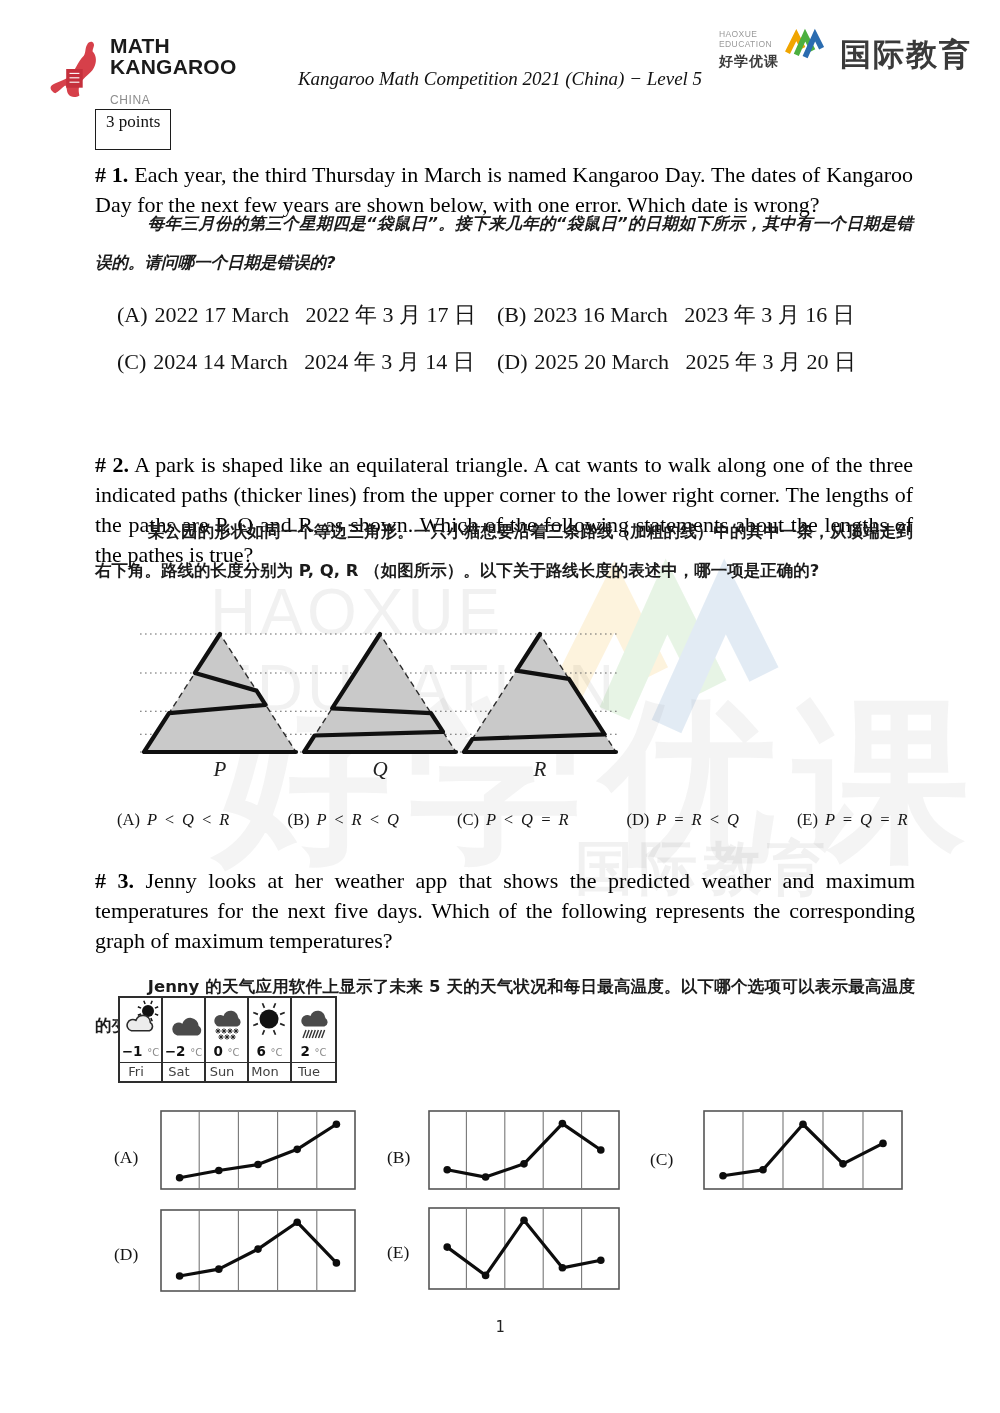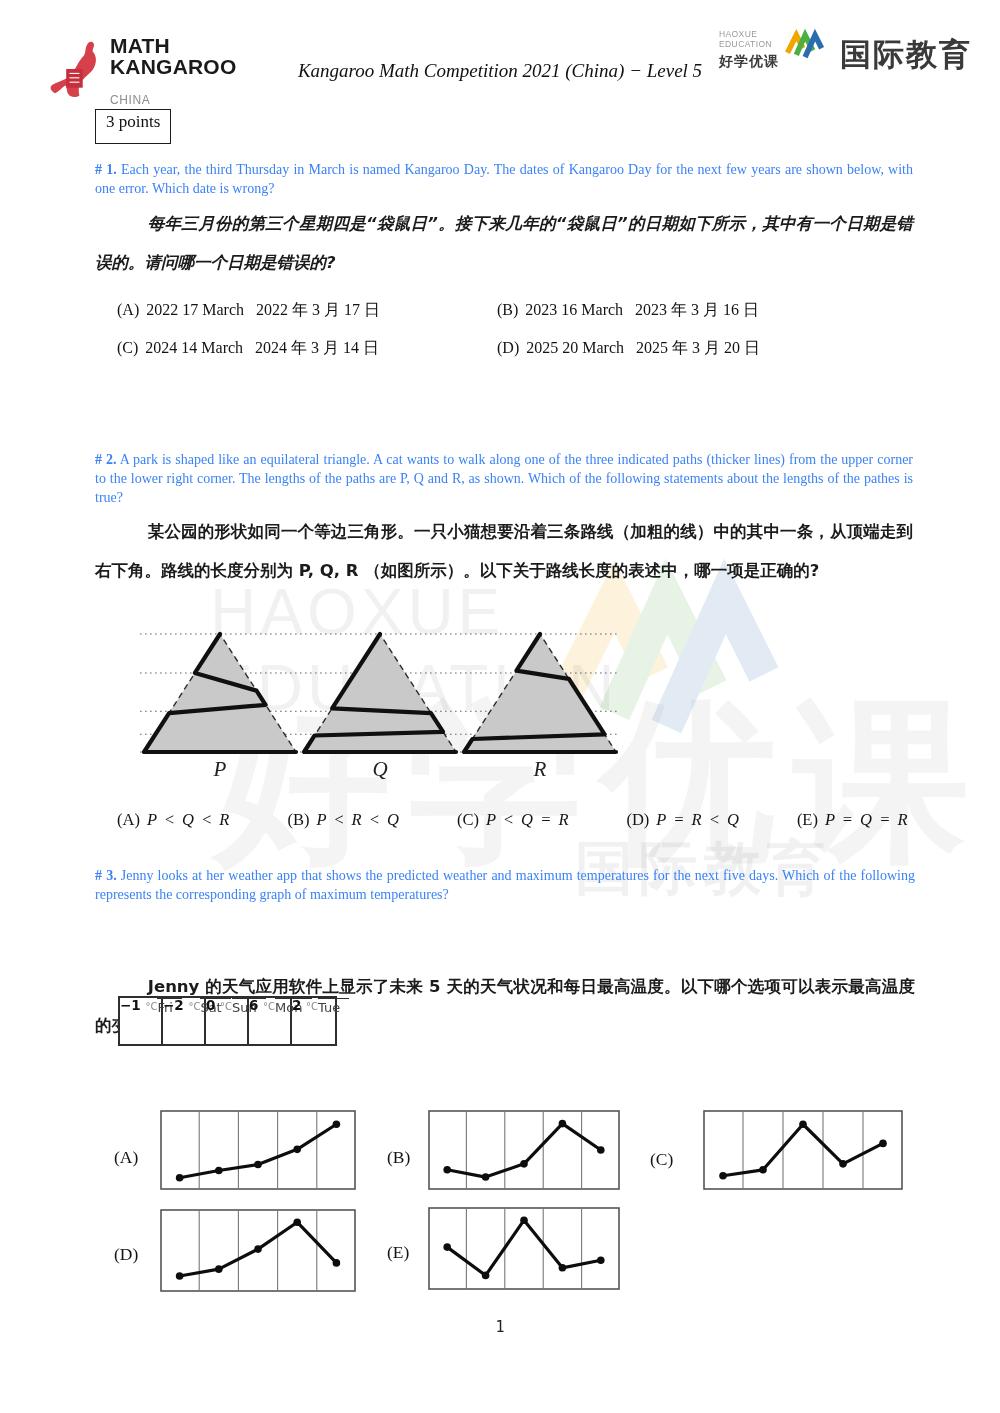--- a/index.html
+++ b/index.html
@@ -19,54 +19,54 @@
            color:rgba(50,50,50,0.055); white-space:nowrap; }
   .wm-intl { left:575px; top:830px; font-size:58px; font-weight:700; letter-spacing:6px;
              color:rgba(60,60,60,0.07); }
   .wm-logo { left:530px; top:530px; opacity:0.13; }
 
   
   .logo-left { left:44px; top:36px; display:flex; align-items:flex-start; }
   .logo-left-text { margin-left:4px; font-family:"Liberation Sans", sans-serif; line-height:0.98; }
   .logo-left-text .big { font-size:21px; font-weight:700; color:#1a1a1a; letter-spacing:0.2px; }
   .logo-left-text .small { font-size:12px; color:#8c8c8c; letter-spacing:0.6px; margin-top:18px; }
-  .doc-title { left:0; right:0; top:60px; text-align:center; font-style:italic;
+  .doc-title { left:0; right:0; top:68px; text-align:center; font-style:italic;
                font-size:19px; color:#111; }
   .logo-right { right:28px; top:26px; display:flex; align-items:flex-start; }
   .haoxue-block { display:flex; align-items:flex-start; margin-right:14px; }
   .haoxue-txt { font-family:"Liberation Sans", sans-serif; text-align:left; margin-top:4px; }
   .haoxue-txt .tiny { font-size:8.5px; color:#9a9a9a; letter-spacing:0.4px; line-height:1.15; }
   .haoxue-txt .cn { font-size:14px; font-weight:700; color:#3c3c3c; margin-top:3px; letter-spacing:1px; }
   .intl-big { font-size:31px; font-weight:800; color:#3a3a3a; letter-spacing:2px;
               font-family:"Liberation Sans", sans-serif; margin-top:8px; }
 
   
-  .points-box { left:95px; top:109px; border:1.6px solid #1c1c1c; padding:2px 10px 11px 10px;
+  .points-box { left:95px; top:109px; border:1.6px solid #1c1c1c; padding:2px 10px 17px 10px;
                 font-size:17px; color:#111; }
 
   
-  .en-p { font-size:14px; line-height:1.36; text-align:justify; color:#3b82f6; }
+  .en-p { font-size:22px; line-height:1.36; text-align:justify; color:#000000; }
   .en-p b { font-weight:700; }
   .zh-p { font-family:"DejaVu Sans", sans-serif; font-weight:600; font-size:16.5px;
           line-height:2.38; text-align:justify; text-indent:3.2em; color:#1b1b1b; }
 
   
   .opt-grid { display:grid; grid-template-columns:380px 1fr; row-gap:17px;
-              font-size:16px; color:#141414; }
+              font-size:22px; color:#141414; }
   .opt-row { display:flex; gap:38px; font-size:16.5px; color:#141414; align-items:baseline; }
   .opt-label { margin-right:7px; }
   .mexp { font-style:italic; letter-spacing:1.5px; }
 
   
   #tri-wrap { left:138px; top:628px; width:484px; height:160px; }
 
   
   #weather { left:118px; top:996px; display:grid; grid-template-columns:repeat(5,43px);
              border:2.5px solid #2e2e2e; background:#fff; }
-  .wcell { border-right:2px solid #2e2e2e; display:flex; }
+  .wcell { border-right:2px solid #2e2e2e; display:flex; flex-direction:column; align-items:center; }
   .wcell:last-child { border-right:none; }
   .wicon { width:43px; height:46px; }
   .wtemp { font-family:"DejaVu Sans", sans-serif; font-size:13.5px; font-weight:700;
            color:#111; line-height:1; padding:1px 0 3px 0; white-space:nowrap; }
   .wtemp .unit { font-weight:400; font-size:10px; color:#8a8a8a; }
   .wday { font-family:"DejaVu Sans", sans-serif; font-size:13px; color:#3f3f3f;
           border-top:1.5px solid #2e2e2e; width:100%; text-align:center; padding:1px 9px 2px 0; }
 
   
   .graph-label { position:absolute; font-size:17.5px; color:#141414; }

